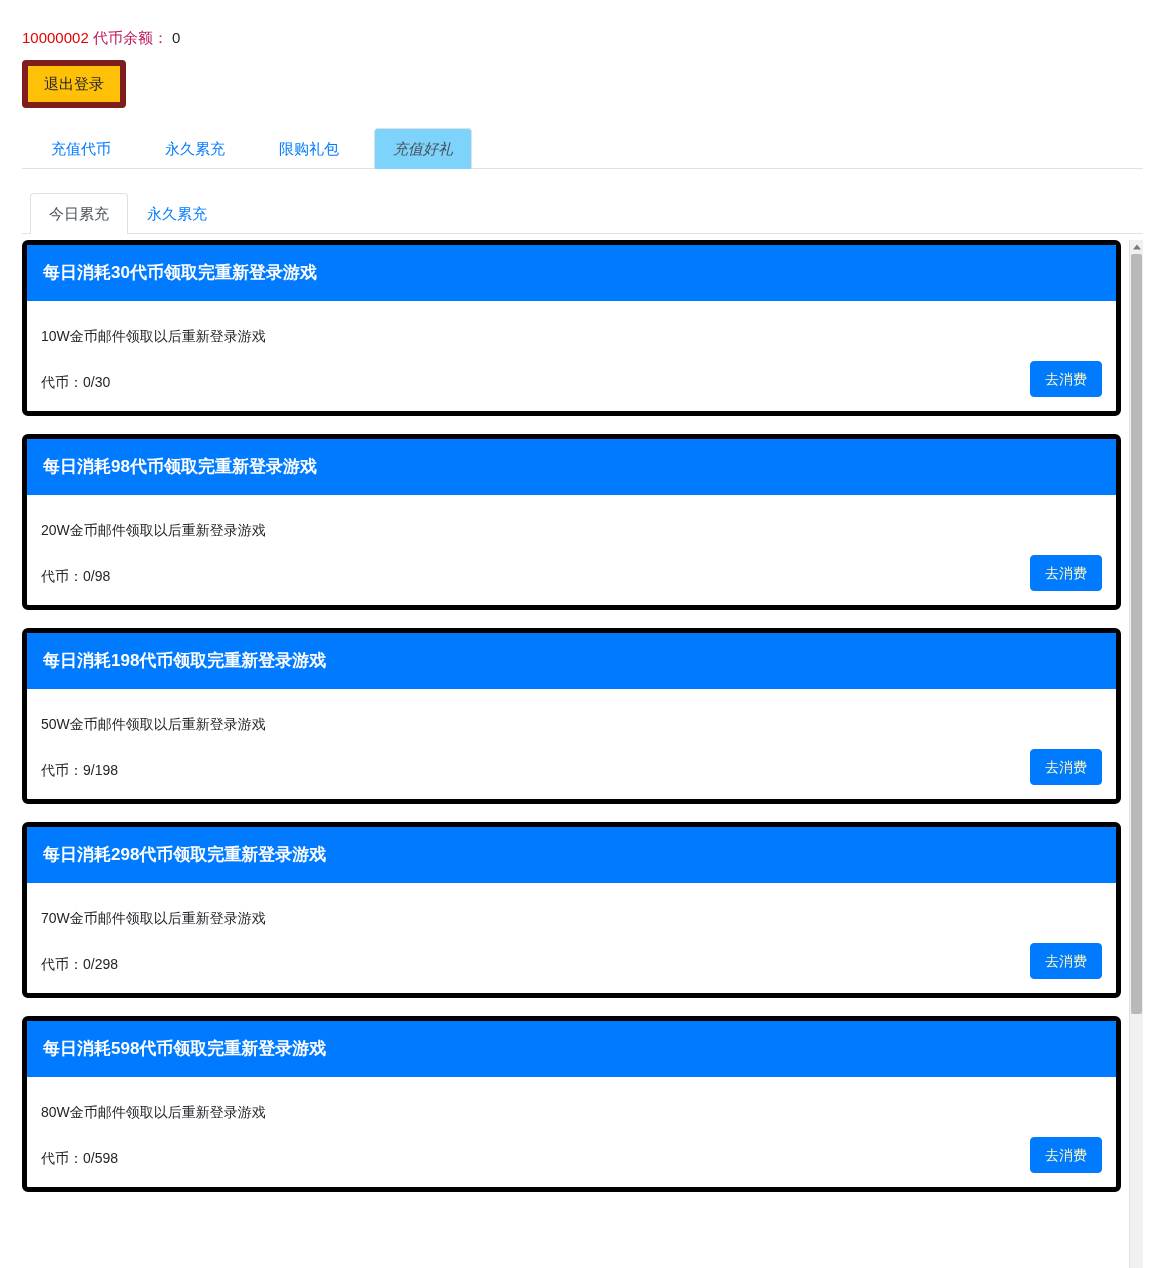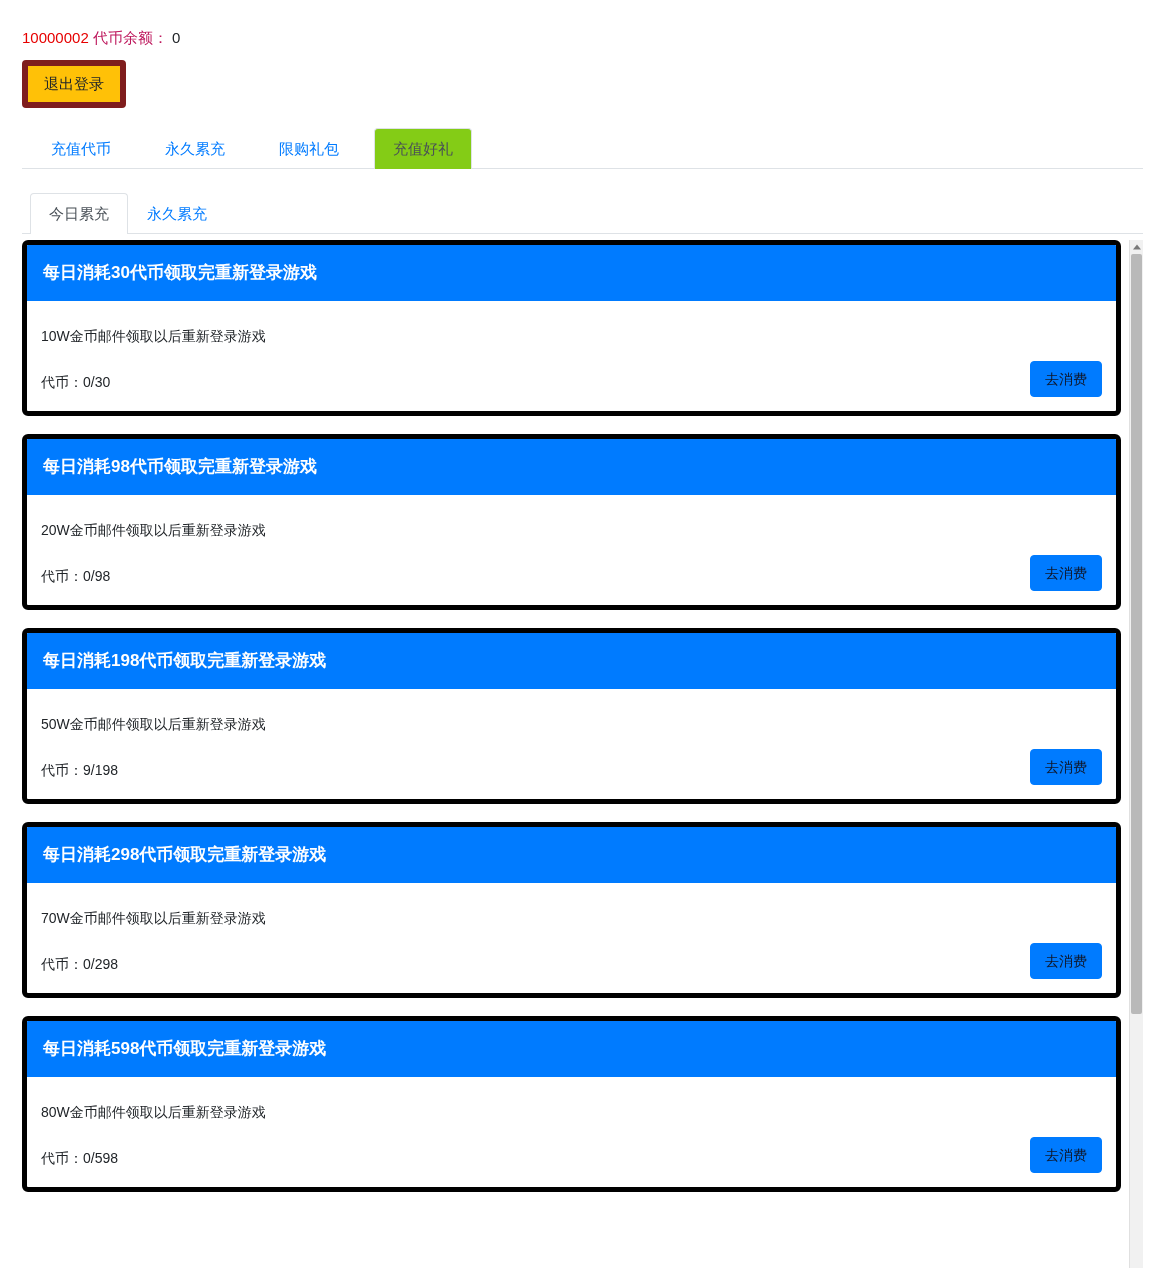--- a/index.html
+++ b/index.html
@@ -60,22 +60,23 @@
     cursor: pointer;
     border: 1px solid transparent;
     border-bottom: none;
     border-radius: 4px 4px 0 0;
     margin-bottom: -1px;
     background: transparent;
     white-space: nowrap;
   }
   .main-tab.active {
     color: #495057;
-    background: #84cc16;
+    background: #7dd3fc;
     border-color: #dee2e6 #dee2e6 #fff;
+    font-style: italic;
   }
   
   .sub-tabs {
     display: flex;
     align-items: flex-end;
     margin-top: 24px;
     border-bottom: 1px solid #dee2e6;
     padding-left: 8px;
   }
   .sub-tab {
@@ -135,21 +136,21 @@
     color: #212529;
     margin: 0;
   }
   .consume-btn {
     position: absolute;
     right: 14px;
     bottom: 14px;
     background: #007bff;
     border: 1px solid #007bff;
     border-radius: 4px;
-    color: #0f172a;
+    color: #fef9c3;
     font-size: 14px;
     line-height: 18px;
     padding: 8px 14px;
     cursor: pointer;
     font-family: inherit;
     white-space: nowrap;
   }
   
   .scrollbar-track {
     position: absolute;

